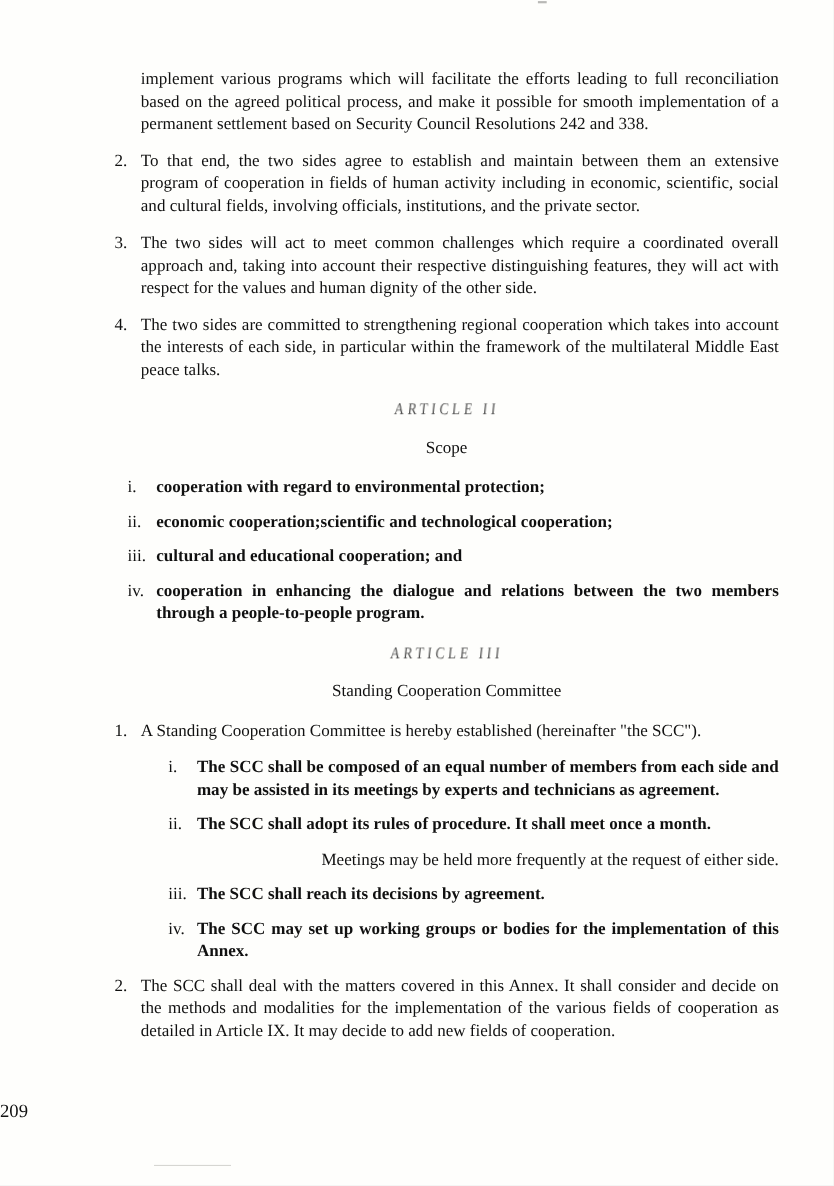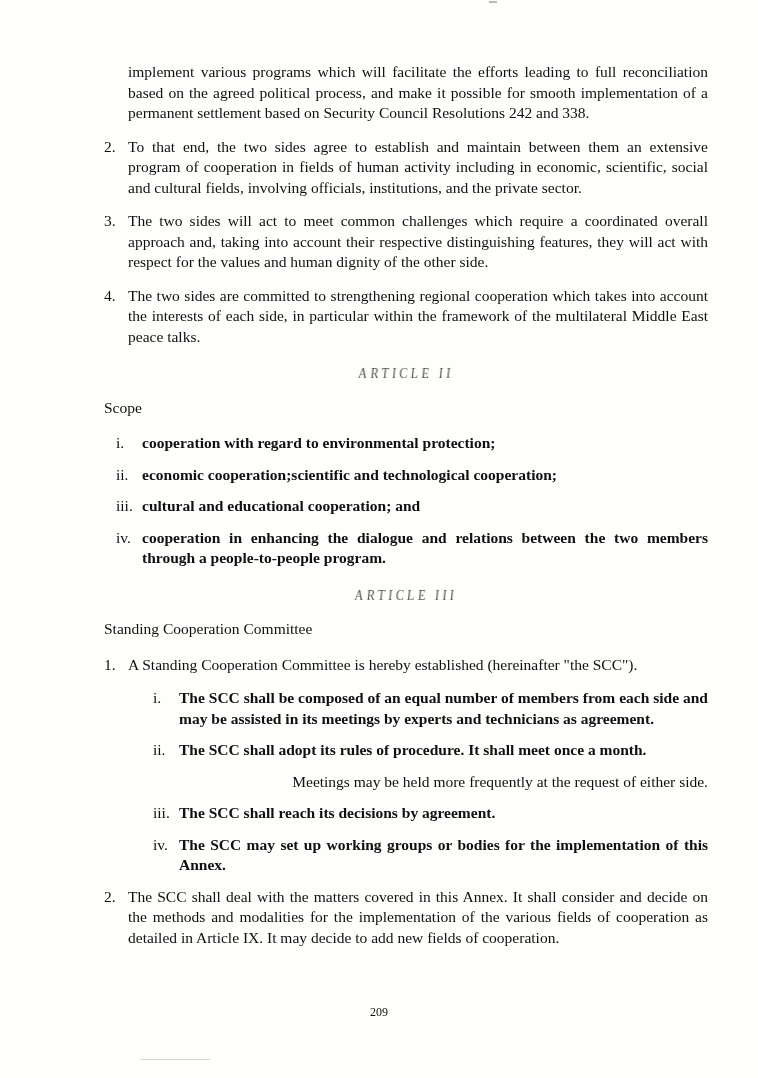--- a/index.html
+++ b/index.html
@@ -62,38 +62,38 @@
     font-size: 15px;
     color: #2a2a2a;
     letter-spacing: 4px;
     margin: 16px 0 14px 0;
     transform: scaleX(0.82) skewX(-7deg);
     opacity: 0.82;
     filter: blur(0.3px);
     font-weight: 400;
   }
   .section-title {
+    text-align: center;
     margin: 14px 0 15px 0;
   }
   .body-full {
     text-align: justify;
     margin-bottom: 13px;
   }
   .meetings-note {
     margin-left: 75px;
     margin-bottom: 11px;
     text-align: right;
   }
   .page-number {
     position: absolute;
     bottom: 58px;
     left: 0;
     right: 0;
-    text-align: center;
-    font-size: 12px;
+    font-size: 17px;
   }
   .artifact-top {
     position: absolute;
     top: 1px;
     left: 489px;
     width: 8px;
     height: 2px;
     background: #b9b9b6;
   }
   .artifact-bottom {

